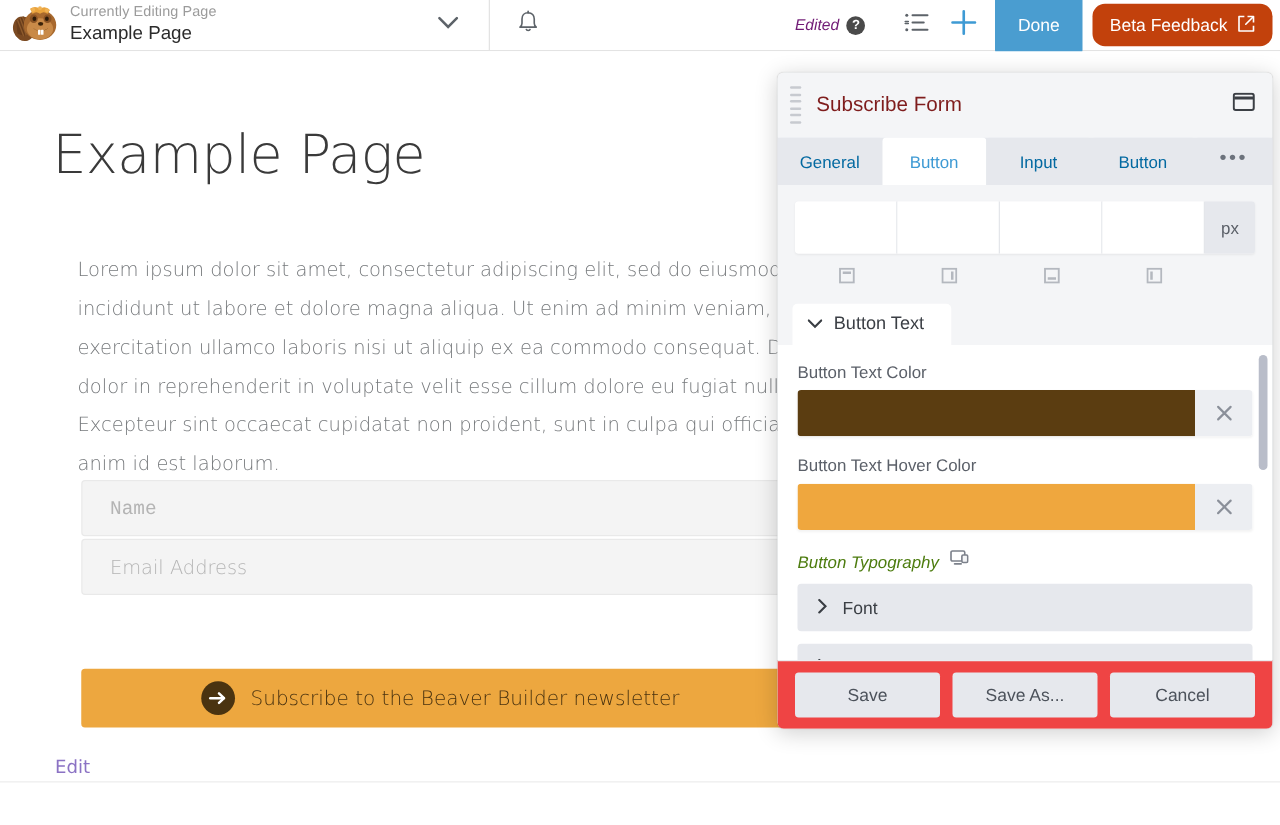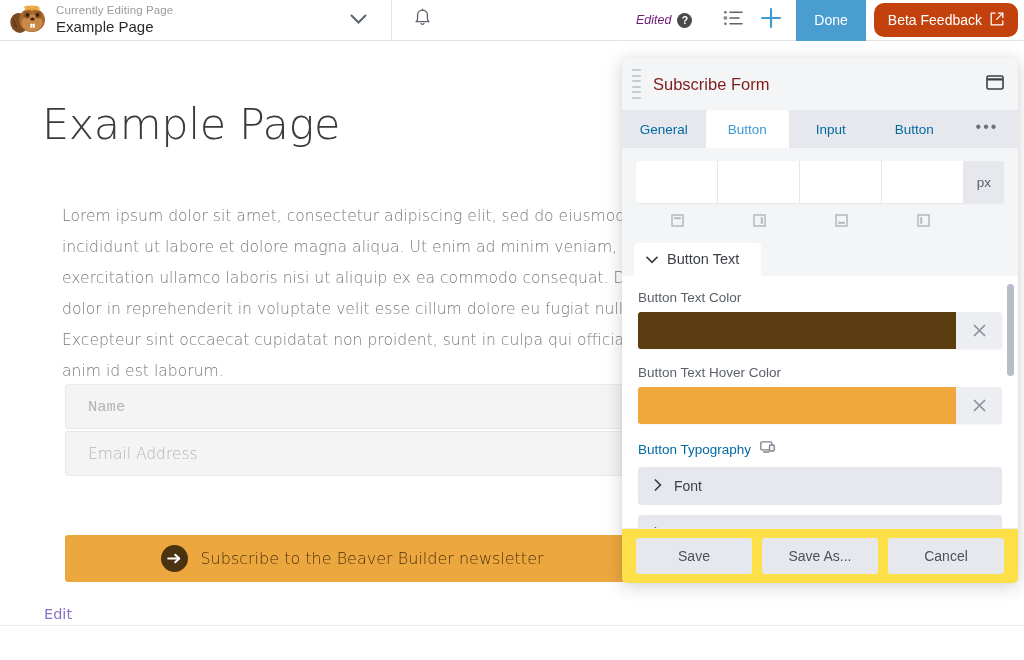--- a/index.html
+++ b/index.html
@@ -164,38 +164,38 @@
   .color-row {
     display:flex; height:37px; border-radius:3px; overflow:hidden; margin-bottom:16px;
     box-shadow:0 1px 2px rgba(0,0,0,.05);
   }
   .color-swatch { flex:1; }
   .color-clear {
     flex:0 0 46px; background:#eceef2; display:flex; align-items:center; justify-content:center;
     cursor:pointer;
   }
   .typo-label-row { display:flex; align-items:center; gap:9px; margin:4px 0 9px 0; }
-  .typo-label { font-size:13.5px; color:#0369a1; }
+  .typo-label { font-size:13.5px; color:#4d7c0f;font-style:italic; }
   .collapse-row {
     background:#e6e8ed; border-radius:3px; height:38px; display:flex; align-items:center;
     gap:12px; padding-left:16px; font-size:14px; color:#3b3f45; margin-bottom:10px;
     cursor:pointer;
   }
 
   .panel-scrollbar {
     position:absolute; right:4px; top:8px; width:7px; height:255px;
     border-radius:4px; background:transparent;
   }
   .panel-scroll-thumb {
     position:absolute; right:4px; top:8px; width:7px; height:92px;
     border-radius:4px; background:#b9bdc9;
   }
 
   .panel-foot {
-    flex:0 0 55px; height:55px; background:#fde047;
+    flex:0 0 55px; height:55px; background:#ef4444;
     display:flex; align-items:center; gap:10px; padding:0 14px;
     border-top:1px solid #e9ebef;
   }
   .foot-btn {
     flex:1; height:36px; background:#e6e8ed; border:none; border-radius:3px;
     font-size:14px; color:#4c525b; cursor:pointer;
     font-family:"Liberation Sans", sans-serif;
   }
 </style>
 </head>

